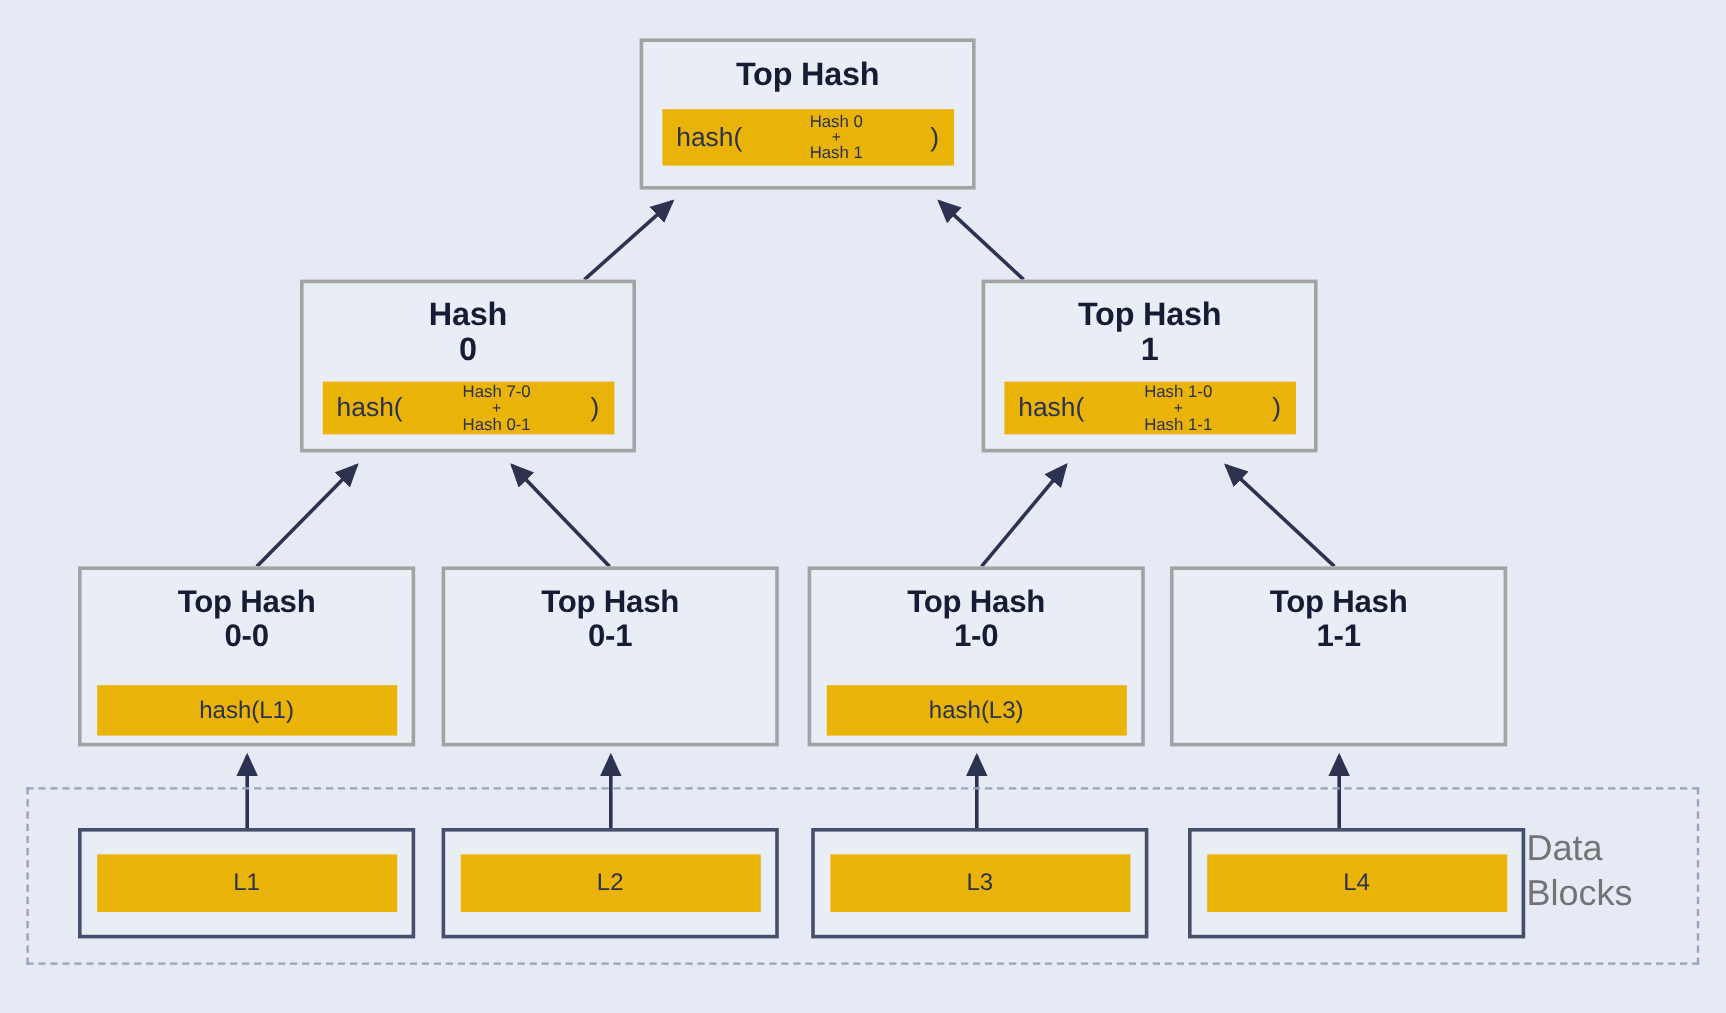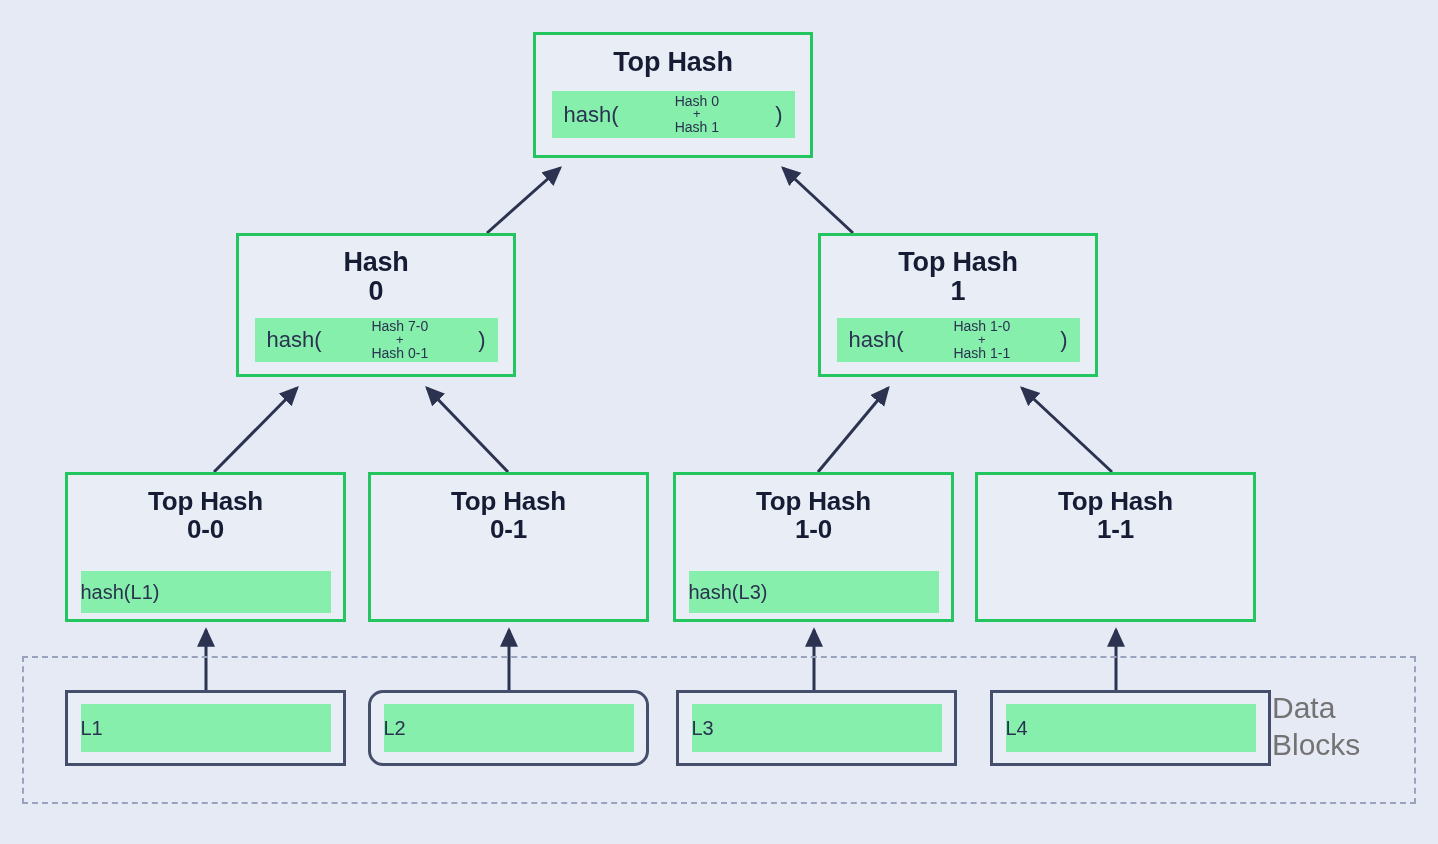--- a/index.html
+++ b/index.html
@@ -26,58 +26,59 @@
     width: 1438px; height: 844px;
     z-index: 1;
     pointer-events: none;
   }
 
   
   .node {
     position: absolute;
     z-index: 2;
     background: #e9edf6;
-    border: 3px solid #22c55e;
+    border: 3px solid #a3a3a3;
     display: flex;
     flex-direction: column;
     align-items: center;
     justify-content: flex-start;
   }
 
   .node-title {
     color: #151c33;
     font-weight: bold;
     text-align: center;
     line-height: 1.08;
     letter-spacing: -0.2px;
     white-space: pre-line;
   }
 
   
   .band {
-    background: #86efac;
-    display: flex;
-    align-items: center;
+    background: #eab308;
+    display: flex;
+    align-items: center;
+    justify-content: center;
     color: #2a3250;
   }
 
   
   #node-root {
     left: 533px; top: 32px;
     width: 280px; height: 126px;
   }
   #node-root .node-title { font-size: 27px; margin-top: 13px; }
   #node-root .band {
     width: 243px; height: 47px;
     margin-top: 14px;
   }
 
   
   .node-l2 { top: 233px; width: 280px; height: 144px; }
-  #node-h0 { left: 236px; }
+  #node-h0 { left: 250px; }
   #node-h1 { left: 818px; }
   .node-l2 .node-title { font-size: 27px; margin-top: 12px; }
   .node-l2 .band {
     width: 243px; height: 44px;
     margin-top: 12px;
   }
 
   
   .node-leaf { top: 472px; width: 281px; height: 150px; }
   #node-h00 { left: 65px; }
@@ -117,30 +118,30 @@
     position: absolute;
     left: 22px; top: 656px;
     width: 1394px; height: 148px;
     border: 2px dashed #9aa3bd;
     z-index: 2;
   }
 
   .datablock {
     position: absolute;
     top: 690px;
-    width: 281px; height: 76px;
+    width: 281px; height: 92px;
     background: #e9edf6;
     border: 3px solid #454f6b;
     display: flex;
     align-items: center;
     justify-content: center;
     z-index: 3;
   }
   #block-l1 { left: 65px; }
-  #block-l2 { left: 368px; border-radius: 15px; }
+  #block-l2 { left: 368px; }
   #block-l3 { left: 676px; }
   #block-l4 { left: 990px; }
 
   .datablock .band {
     width: 250px; height: 48px;
     font-size: 20px;
   }
 
   #data-blocks-label {
     position: absolute;

